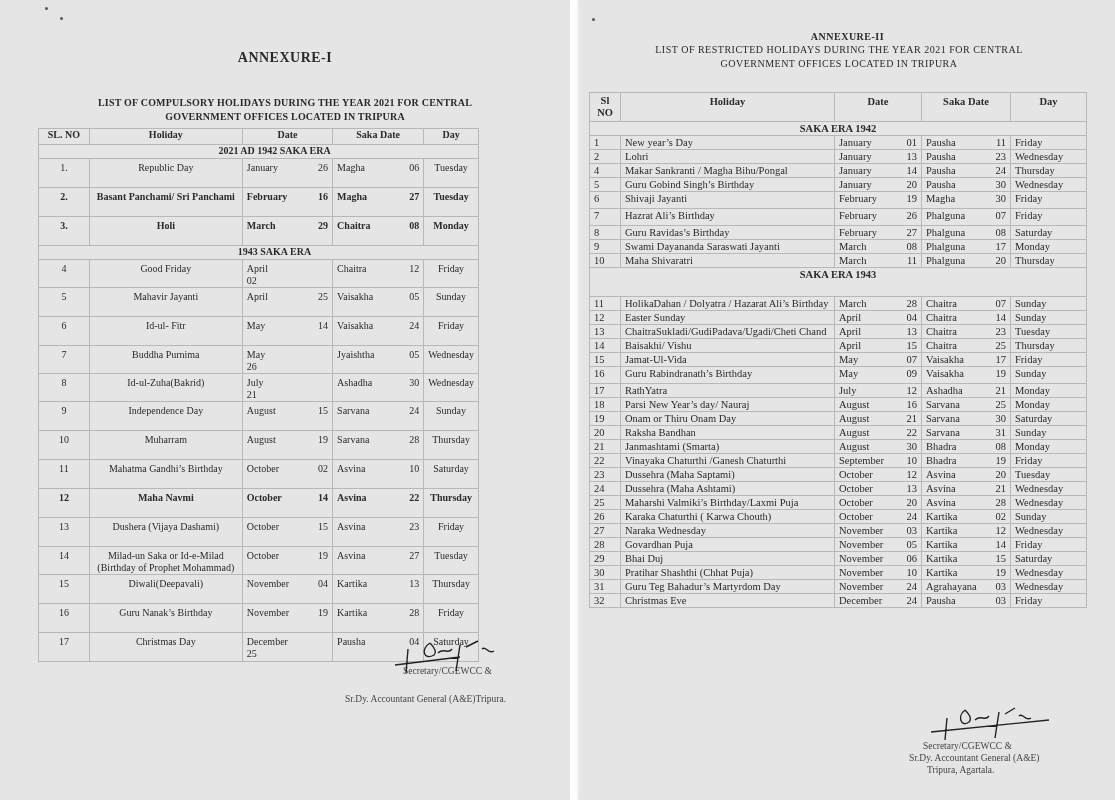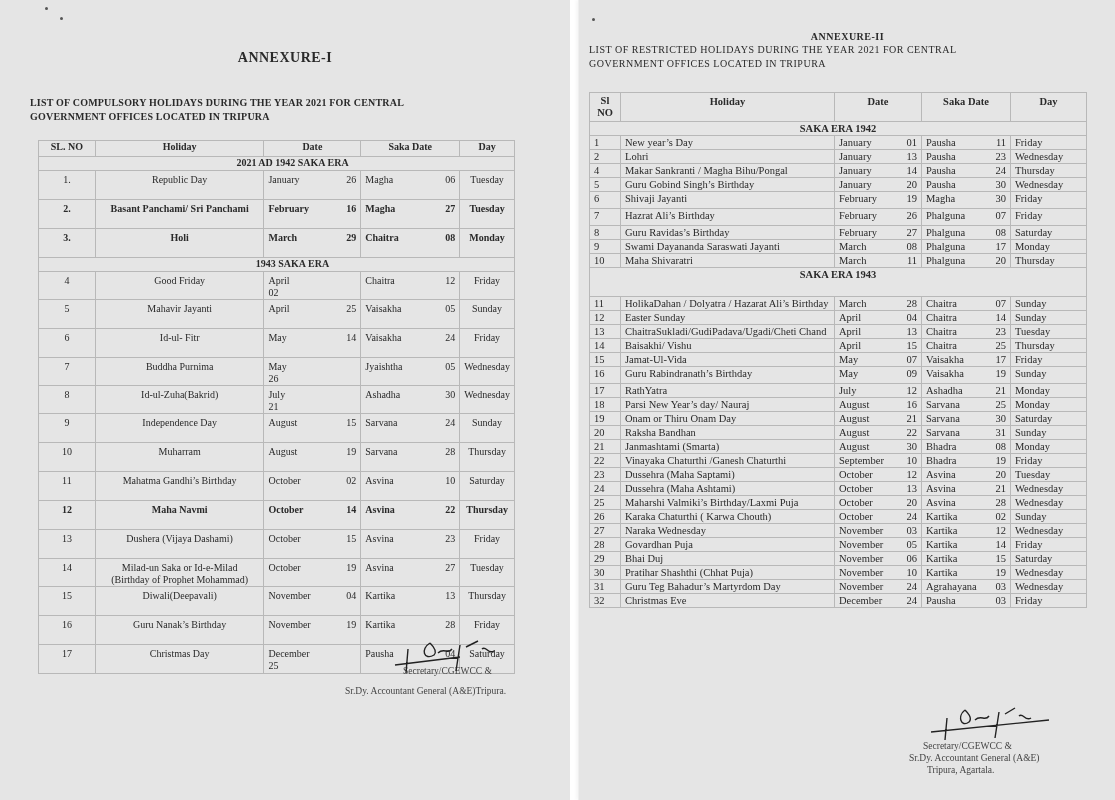--- a/index.html
+++ b/index.html
@@ -3,25 +3,25 @@
 <meta charset="utf-8">
 <style>
   html, body { margin: 0; padding: 0; background: #ffffff; }
   body { width: 1115px; height: 800px; position: relative; overflow: hidden; font-family: "Liberation Serif", serif; color: #2a2a2a; }
   .page { position: absolute; top: 0; background: #e5e5e5; }
   .page-left { left: 0; width: 570px; height: 800px; }
   .page-right { left: 578px; width: 537px; height: 800px; border-left: 1px solid #eee; box-shadow: -2px 0 3px rgba(0,0,0,0.04); }
   .dot { position: absolute; width: 3px; height: 3px; border-radius: 50%; background: #555; }
 
   .annex-title { position: absolute; text-align: center; font-weight: bold; letter-spacing: 0.5px; }
-  .list-title { position: absolute; font-weight: bold; line-height: 14px; letter-spacing: 0.2px; }
+  .list-title { position: absolute; text-align: center; font-weight: bold; line-height: 14px; letter-spacing: 0.2px; }
 
   
   table { border-collapse: collapse; }
-  .t1 { position: absolute; left: 38px; top: 140px; width: 477px; font-size: 10px; }
+  .t1 { position: absolute; left: 38px; top: 128px; width: 441px; font-size: 10px; }
   .t1 td, .t1 th { border: 1px solid #b8b8b8; padding: 0 4px; vertical-align: top; }
   .t1 th { font-weight: bold; height: 15px; text-align: center; font-size: 10px; }
   .t1 .era td { text-align: center; font-weight: bold; height: 13px; font-size: 10px; padding-left: 36px; }
   .t1 .row td { height: 25px; padding-top: 3px; }
   .t1 .row.short td { height: 19px; }
   .t1 .sl { text-align: center; width: 48px; }
   .t1 .hol { text-align: center; width: 160px; }
   .t1 .date { width: 88px; }
   .t1 .saka { width: 90px; }
   .t1 .day { text-align: center; }
@@ -400,21 +400,21 @@
           <td class="day">Saturday</td>
         </tr>
       </tbody>
   </table>
 
   <div class="sig" style="left:345px;top:665px;width:220px;">
     <svg width="150" height="40" style="left:45px;top:-30px;" viewBox="0 0 150 40">
       <path d="M5 30 L70 22 M18 14 L16 38 M40 8 C30 14 34 26 44 20 C48 16 42 10 40 8 M48 18 C54 12 58 20 62 14 M70 10 L66 36 M76 12 L88 6 M92 14 C96 10 98 20 104 16" stroke="#222" stroke-width="1.4" fill="none"></path>
     </svg>
     <div style="padding-left:58px;">Secretary/CGEWCC &amp;</div>
-    <div style="padding-left:0px;margin-top:8px;">Sr.Dy. Accountant General (A&amp;E)Tripura.</div>
+    <div style="padding-left:0px;margin-top:16px;">Sr.Dy. Accountant General (A&amp;E)Tripura.</div>
   </div>
 </div>
 
 <div class="page page-right">
   <span class="dot" style="left:13px;top:18px;"></span>
 
   <div class="annex-title" style="left:0;width:537px;top:31px;font-size:10px;">ANNEXURE-II</div>
   <div class="list-title" style="left:10px;width:500px;top:43px;font-size:10px;font-weight:normal;letter-spacing:0.5px;">
     <div>LIST OF RESTRICTED HOLIDAYS DURING THE YEAR 2021 FOR CENTRAL</div>
     <div>GOVERNMENT OFFICES LOCATED IN TRIPURA</div>

